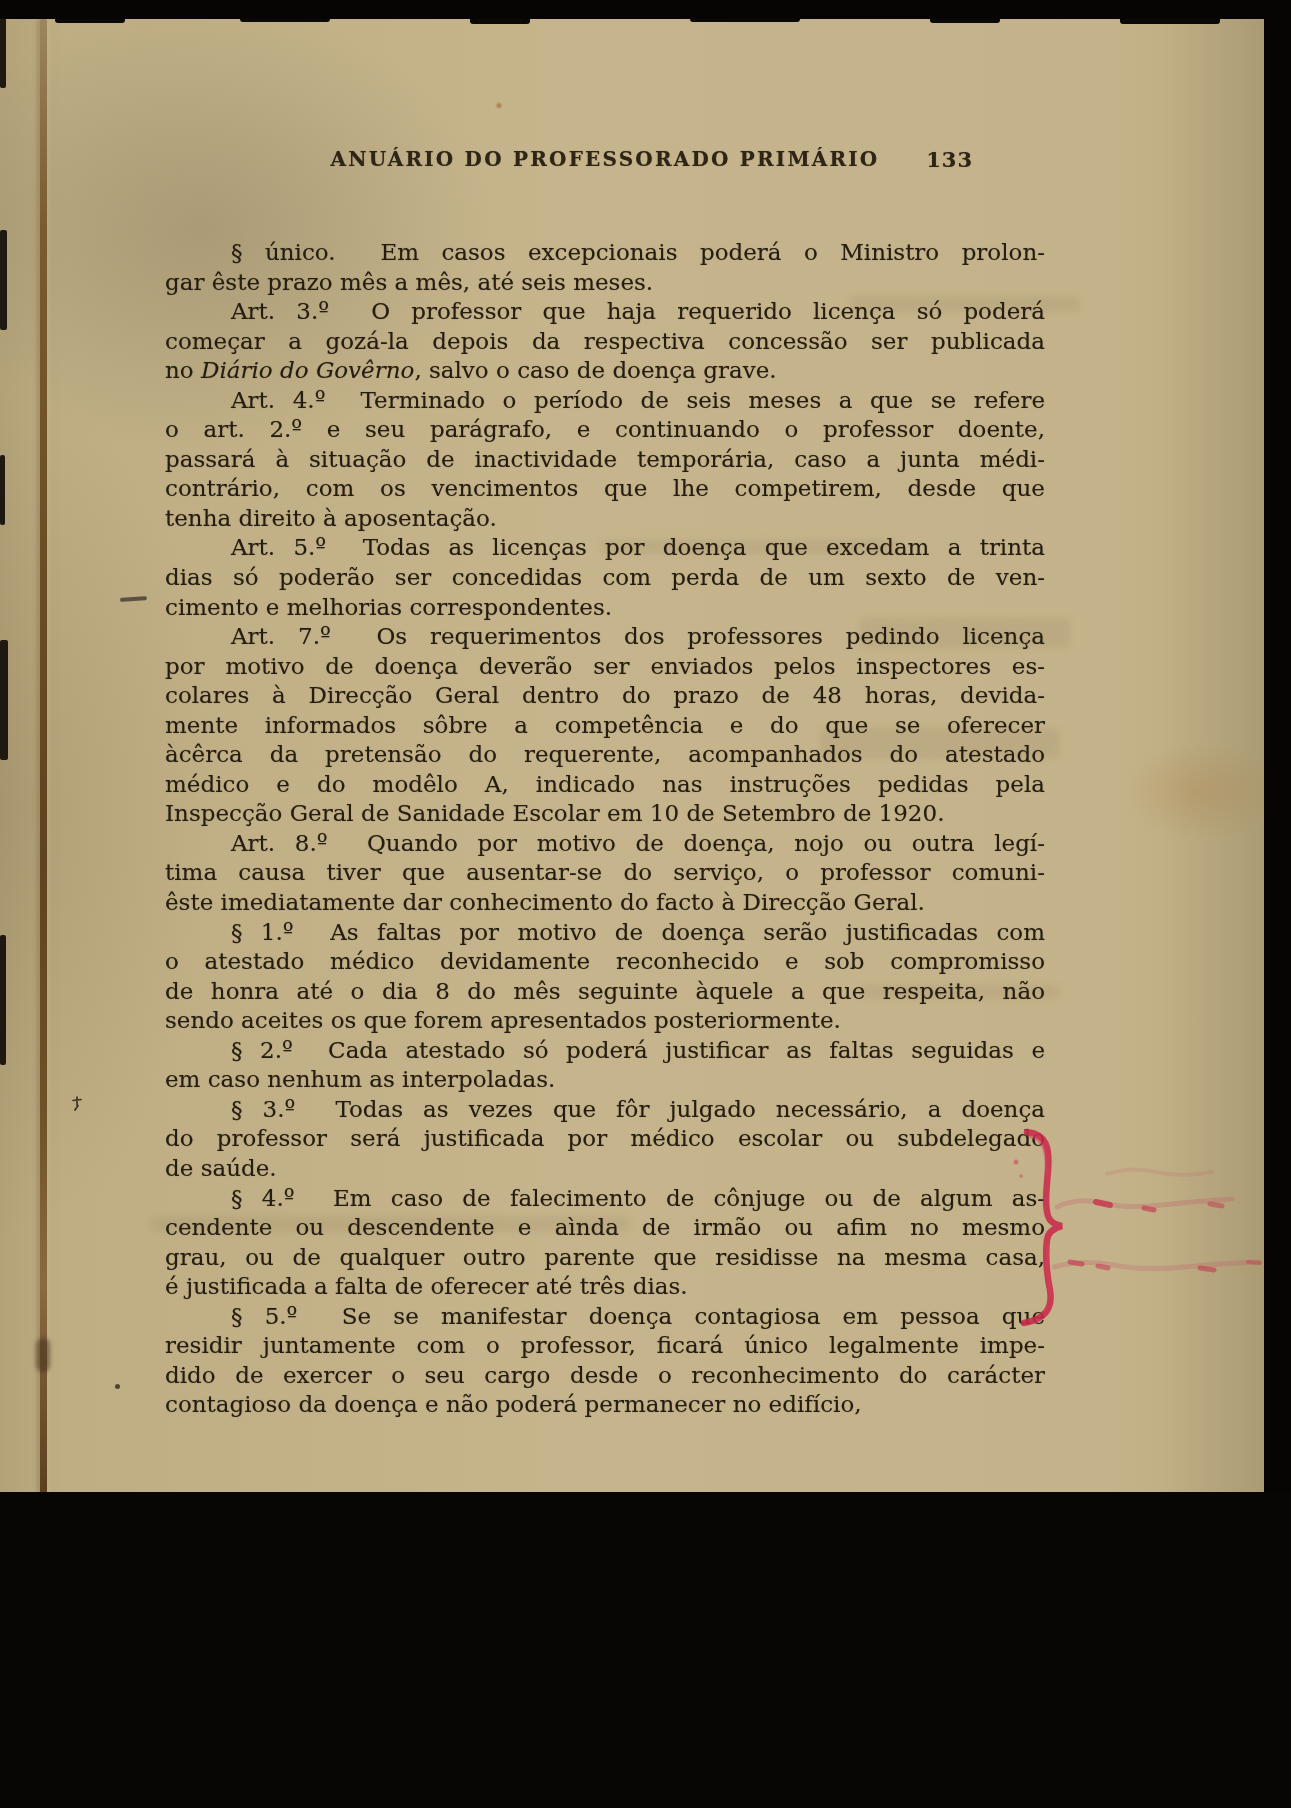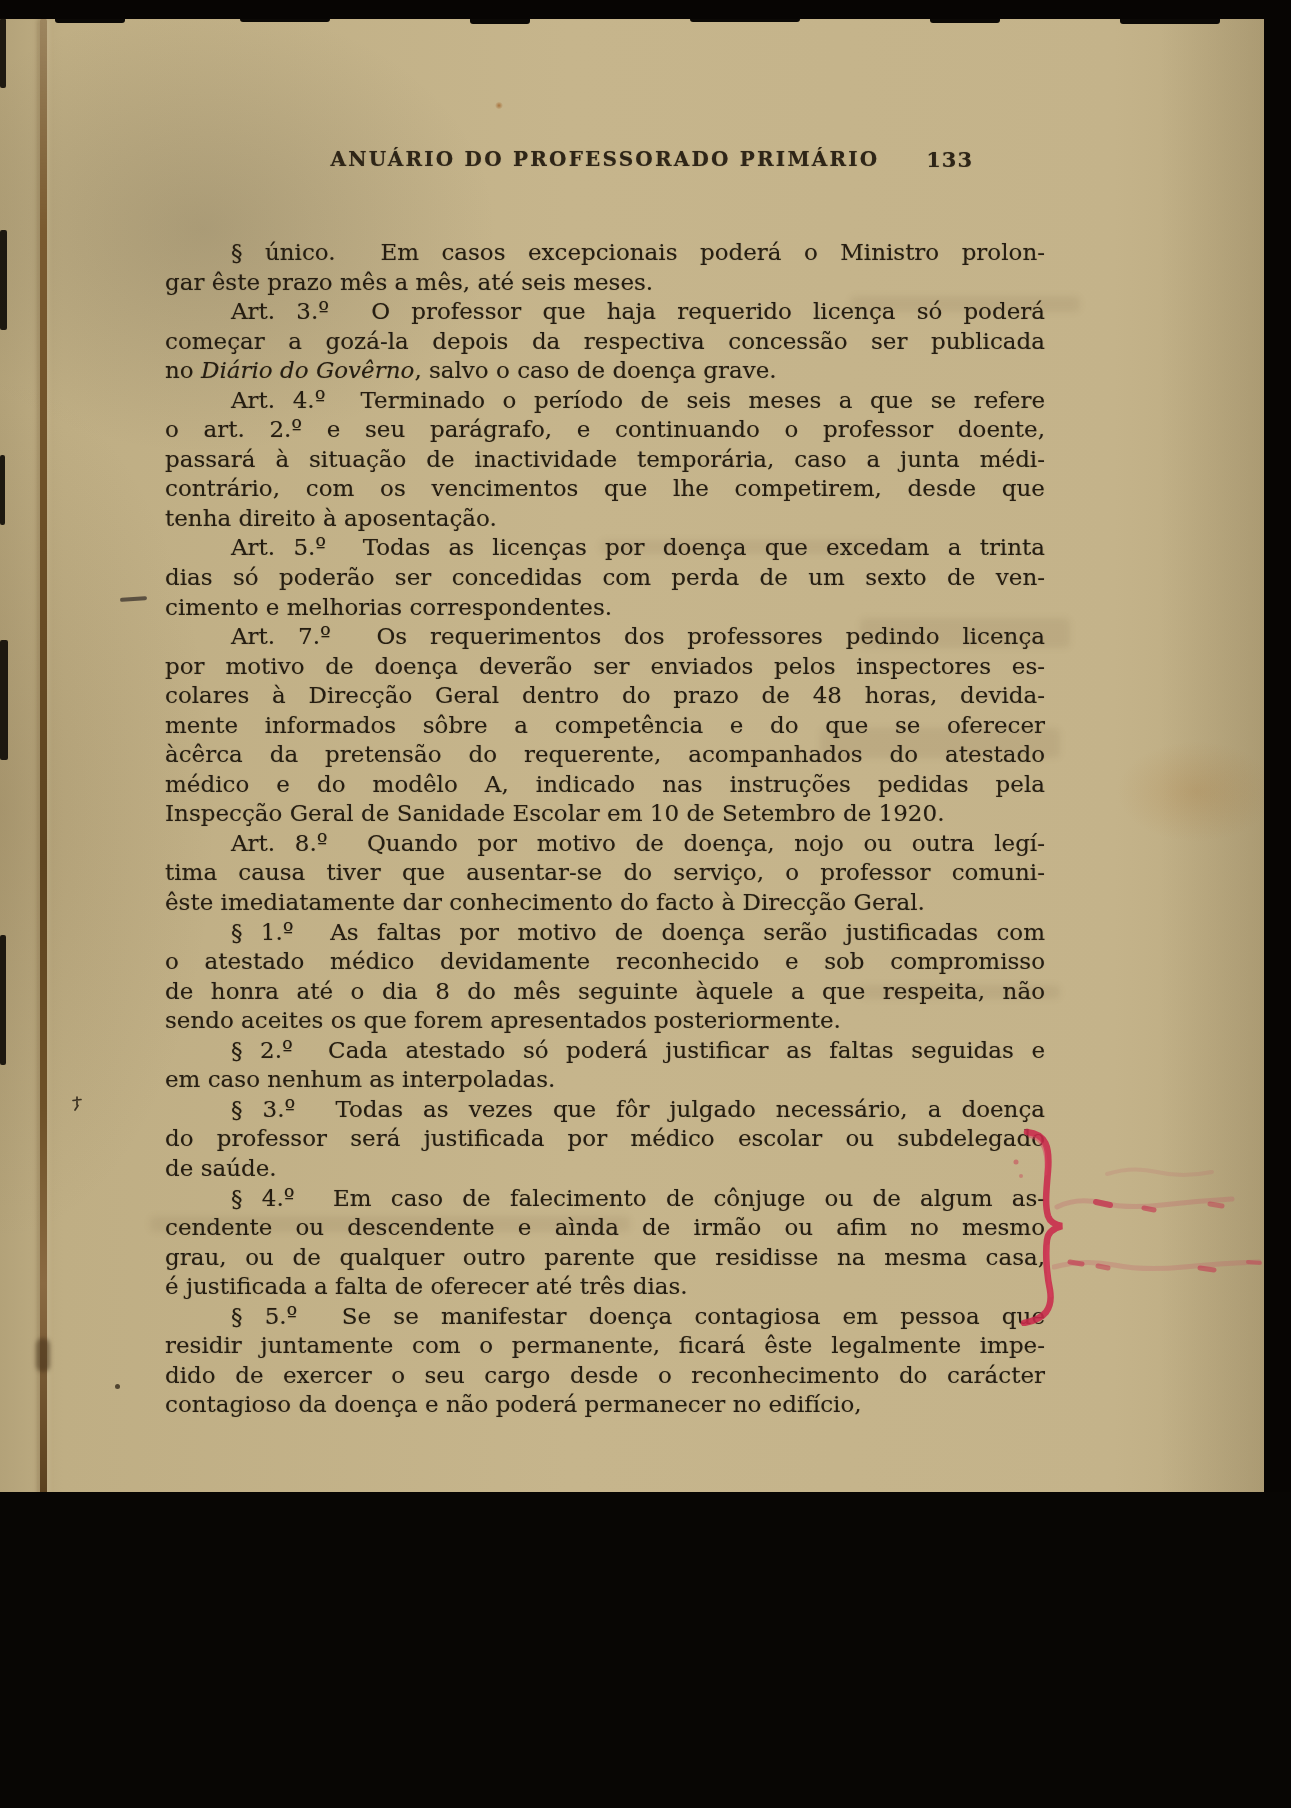--- a/index.html
+++ b/index.html
@@ -193,21 +193,21 @@
         <div class="line last">de saúde.</div>
       </div>
       <div class="para">
         <div class="line first">§ 4.º&nbsp; Em caso de falecimento de cônjuge ou de algum as-</div>
         <div class="line">cendente ou descendente e aìnda de irmão ou afim no mesmo</div>
         <div class="line">grau, ou de qualquer outro parente que residisse na mesma casa,</div>
         <div class="line last">é justificada a falta de oferecer até três dias.</div>
       </div>
       <div class="para">
         <div class="line first">§ 5.º&nbsp; Se se manifestar doença contagiosa em pessoa que</div>
-        <div class="line">residir juntamente com o permanente, ficará êste legalmente impe-</div>
+        <div class="line">residir juntamente com o professor, ficará único legalmente impe-</div>
         <div class="line">dido de exercer o seu cargo desde o reconhecimento do carácter</div>
         <div class="line last">contagioso da doença e não poderá permanecer no edifício,</div>
       </div>
     </div>
 
   <div class="rust-dot"></div>
   <div class="pencil-dash"></div>
   <div class="ink-speck">
     <svg width="12" height="16" viewBox="0 0 12 16">
       <path d="M6 1 L6 9 M2 4.5 L10 3.5 M4 14 L7 9.5" stroke="#241c10" stroke-width="1.7" stroke-linecap="round" fill="none" opacity=".85"></path>

